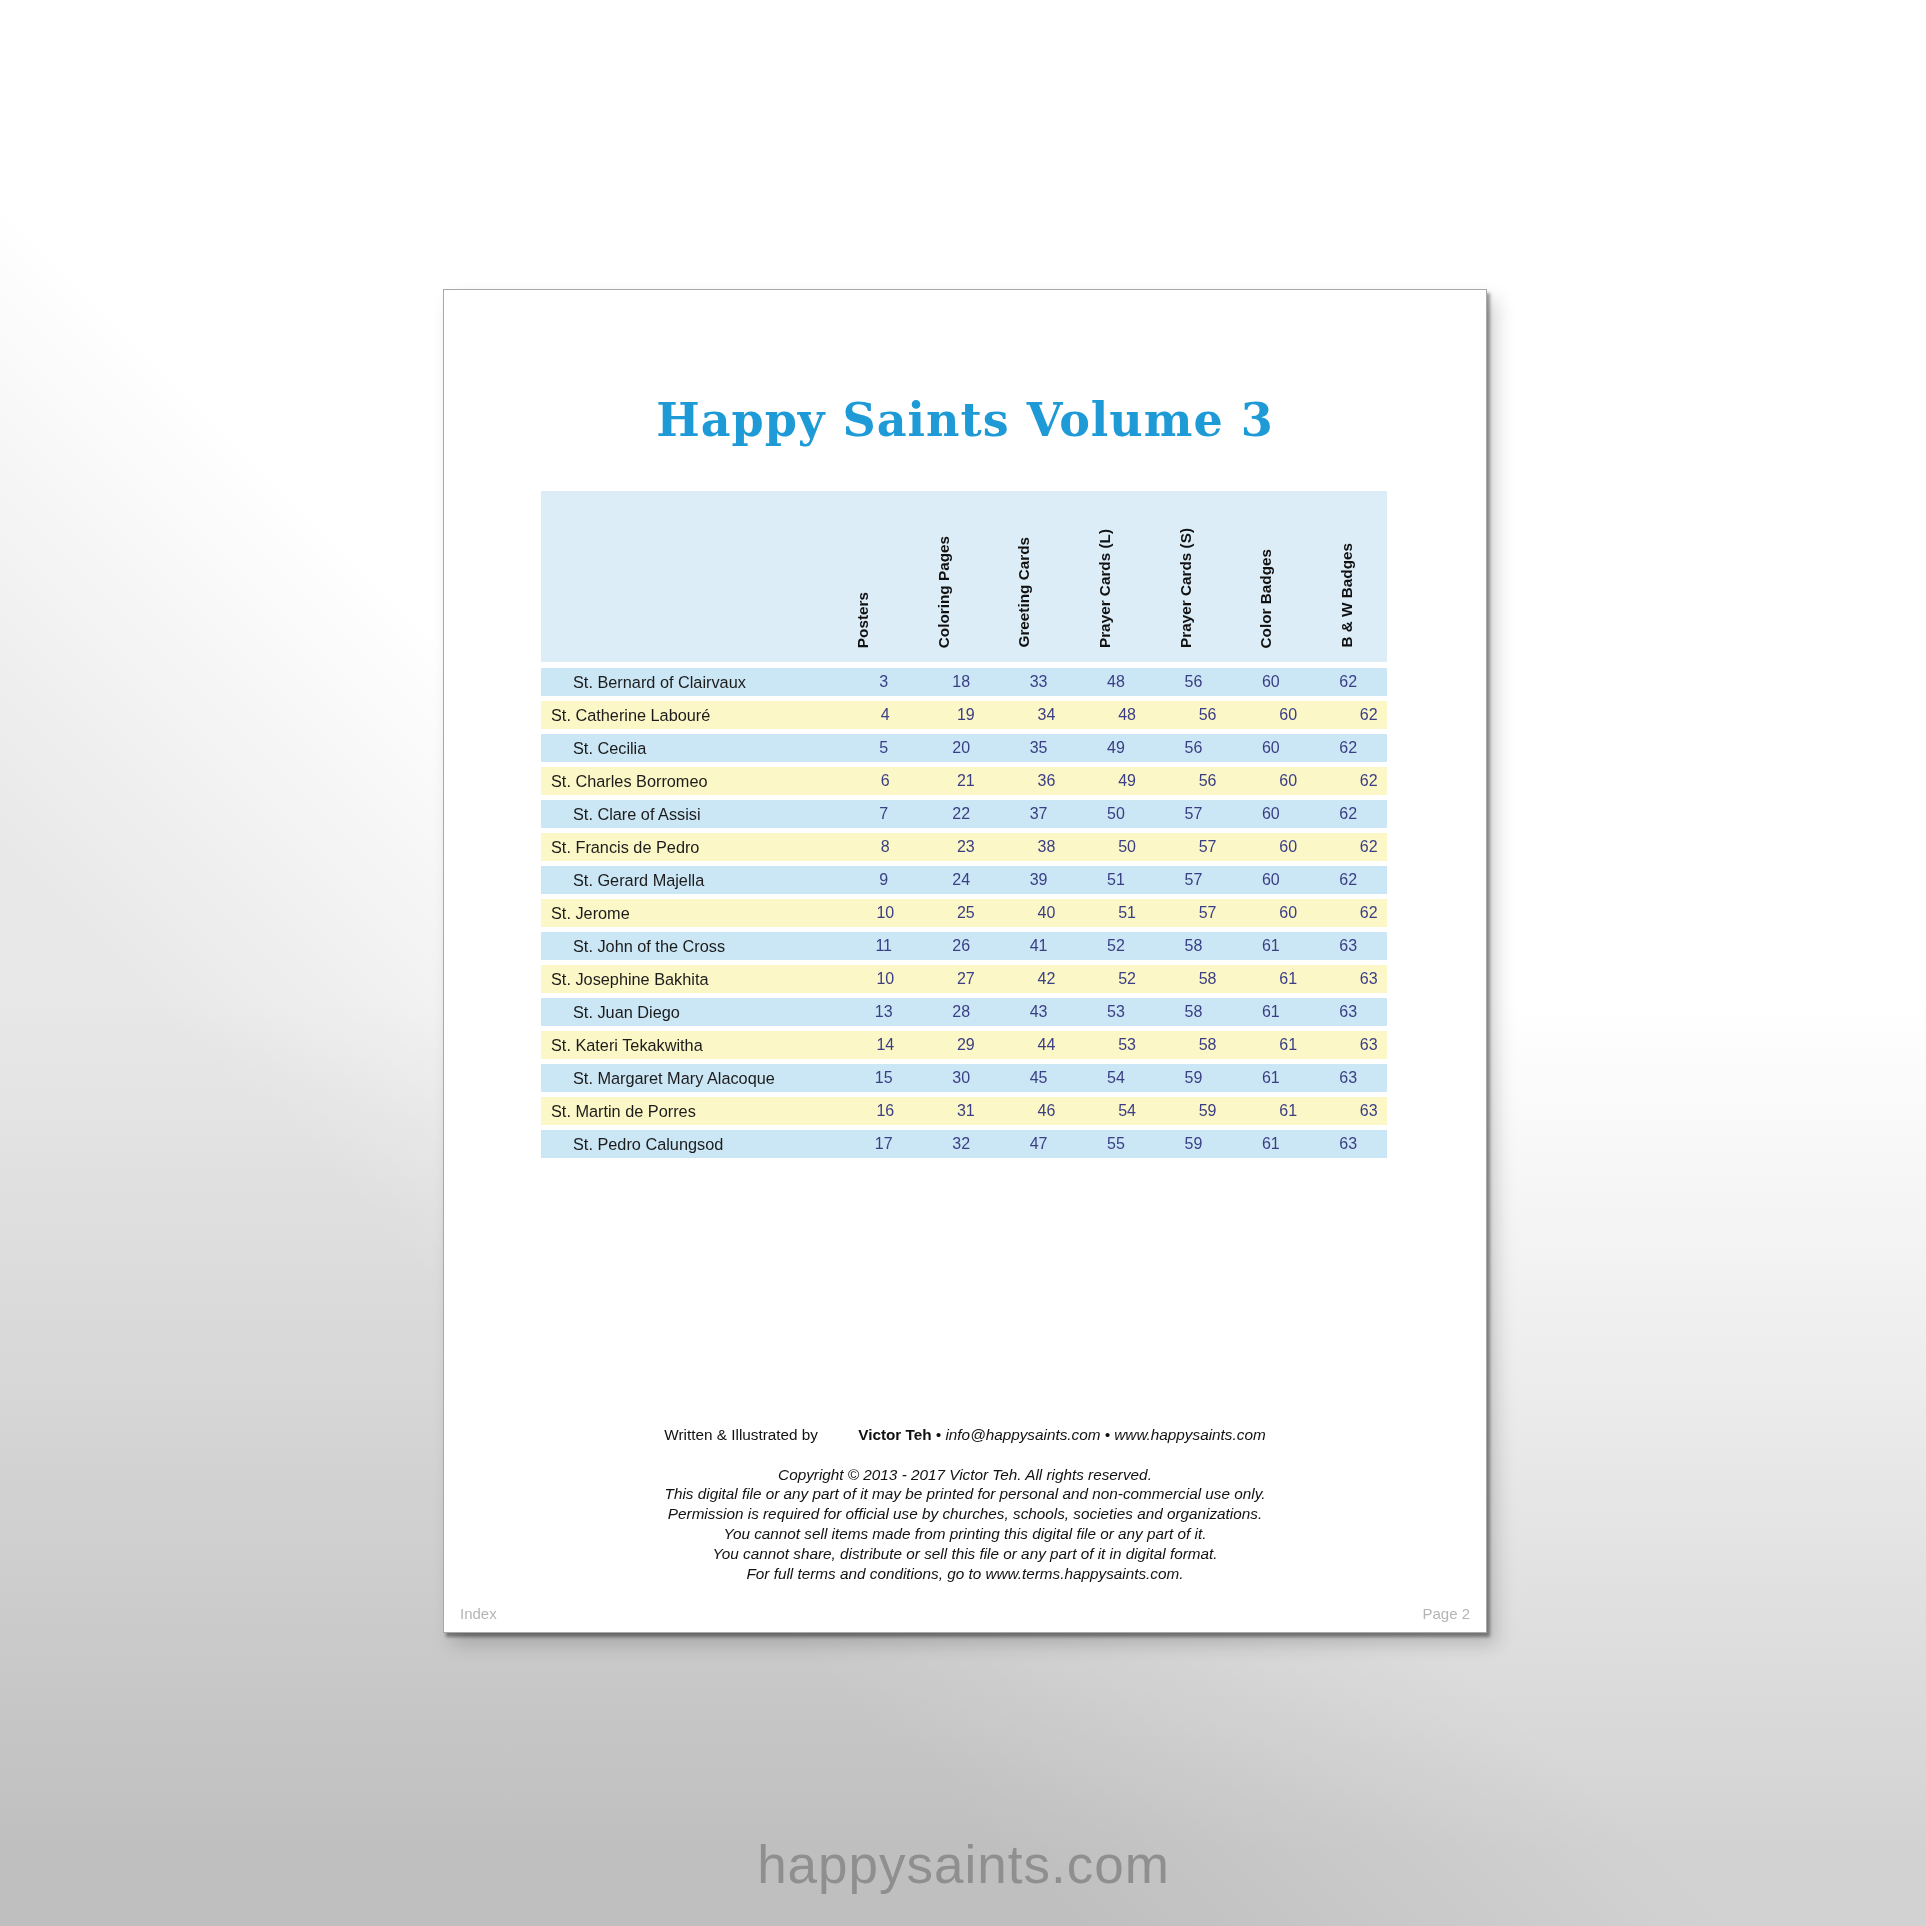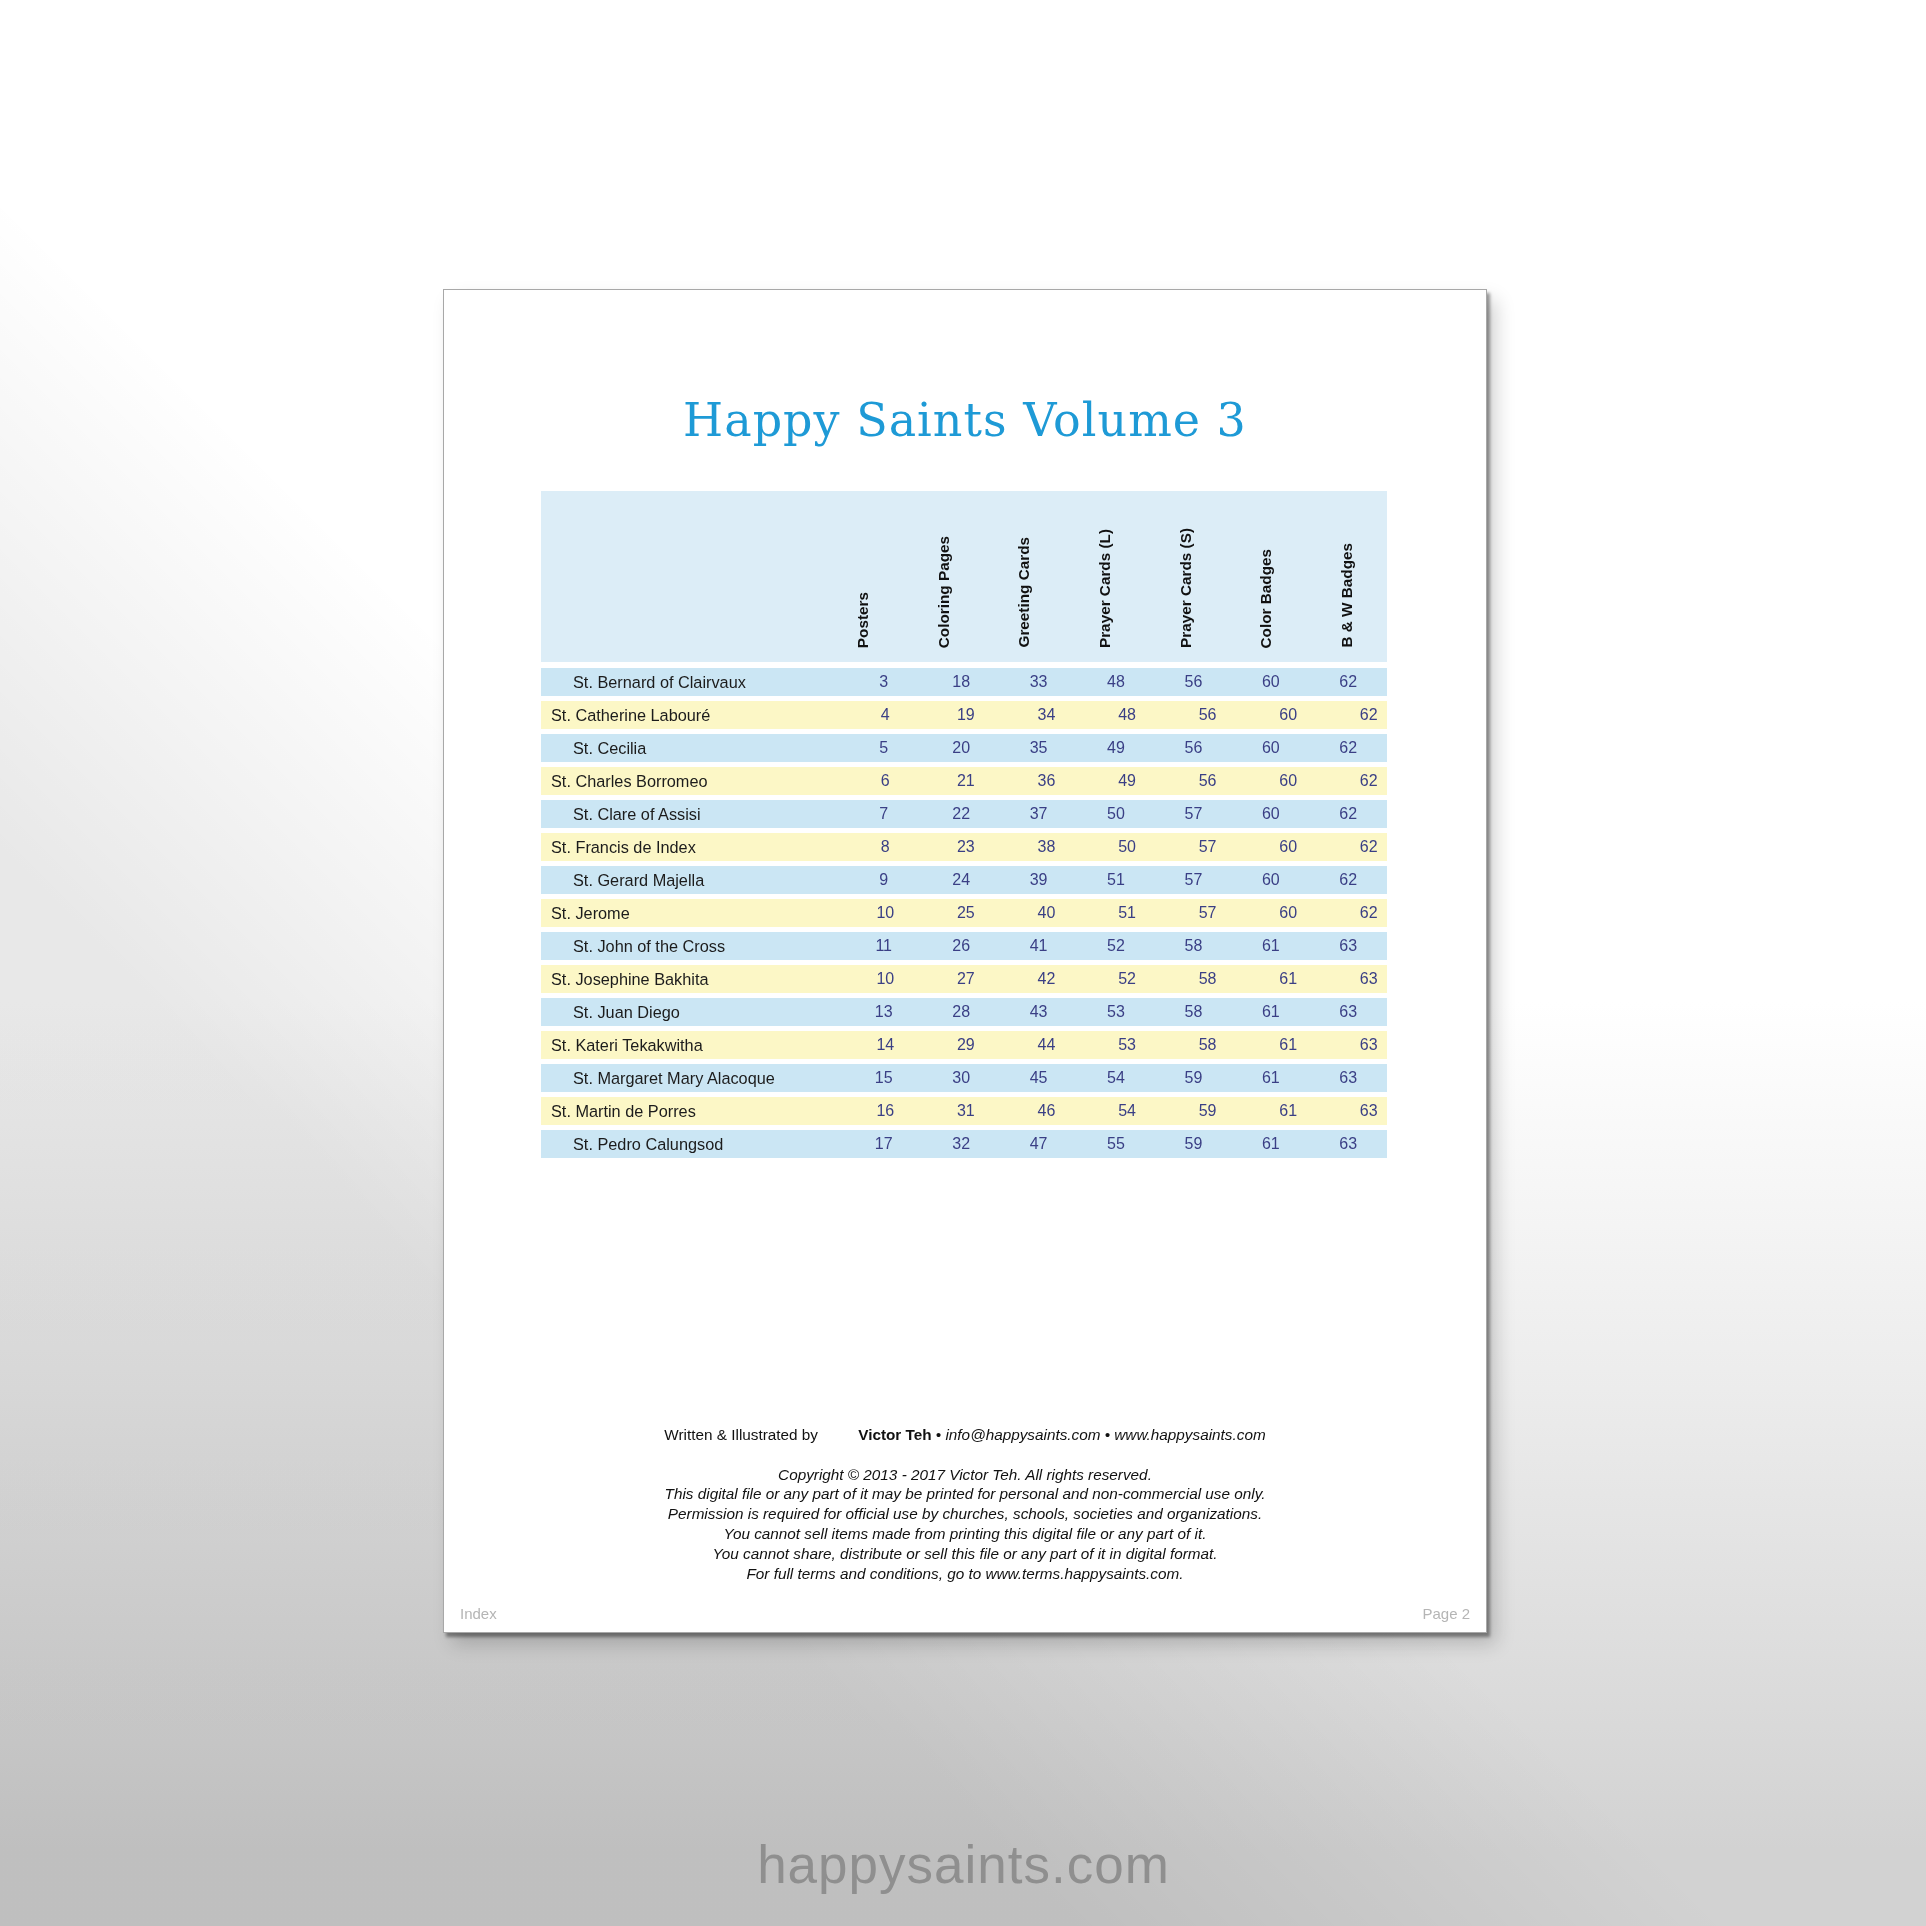--- a/index.html
+++ b/index.html
@@ -25,21 +25,21 @@
   .page{
     position:absolute; left:443px; top:289px; width:1044px; height:1344px;
     background:#ffffff;
     border:1px solid #a8a8a8;
     box-shadow:3px 4px 3px rgba(0,0,0,0.38), 9px 11px 18px rgba(0,0,0,0.18);
   }
   .title{
     position:absolute; top:103px; left:0; width:100%;
     text-align:center;
     font-family:"DejaVu Serif",serif;
-    font-weight:400;
+    font-weight:700;
     font-size:46px;
     letter-spacing:1px;
     color:var(--title-blue);
   }
   .tbl{position:absolute; left:97px; top:201px; width:846px;}
   .thead{
     display:flex; height:171px; background:var(--header-bg); margin-bottom:6px;
   }
   .name-spacer{width:282px;}
   .hcell{
@@ -165,21 +165,21 @@
           <div class="ncell">St. Clare of Assisi</div>
           <div class="vcell">7</div>
           <div class="vcell">22</div>
           <div class="vcell">37</div>
           <div class="vcell">50</div>
           <div class="vcell">57</div>
           <div class="vcell">60</div>
           <div class="vcell">62</div>
         </div>
         <div class="row yellow">
-          <div class="ncell">St. Francis de Index</div>
+          <div class="ncell">St. Francis de Pedro</div>
           <div class="vcell">8</div>
           <div class="vcell">23</div>
           <div class="vcell">38</div>
           <div class="vcell">50</div>
           <div class="vcell">57</div>
           <div class="vcell">60</div>
           <div class="vcell">62</div>
         </div>
         <div class="row blue">
           <div class="ncell">St. Gerard Majella</div>

